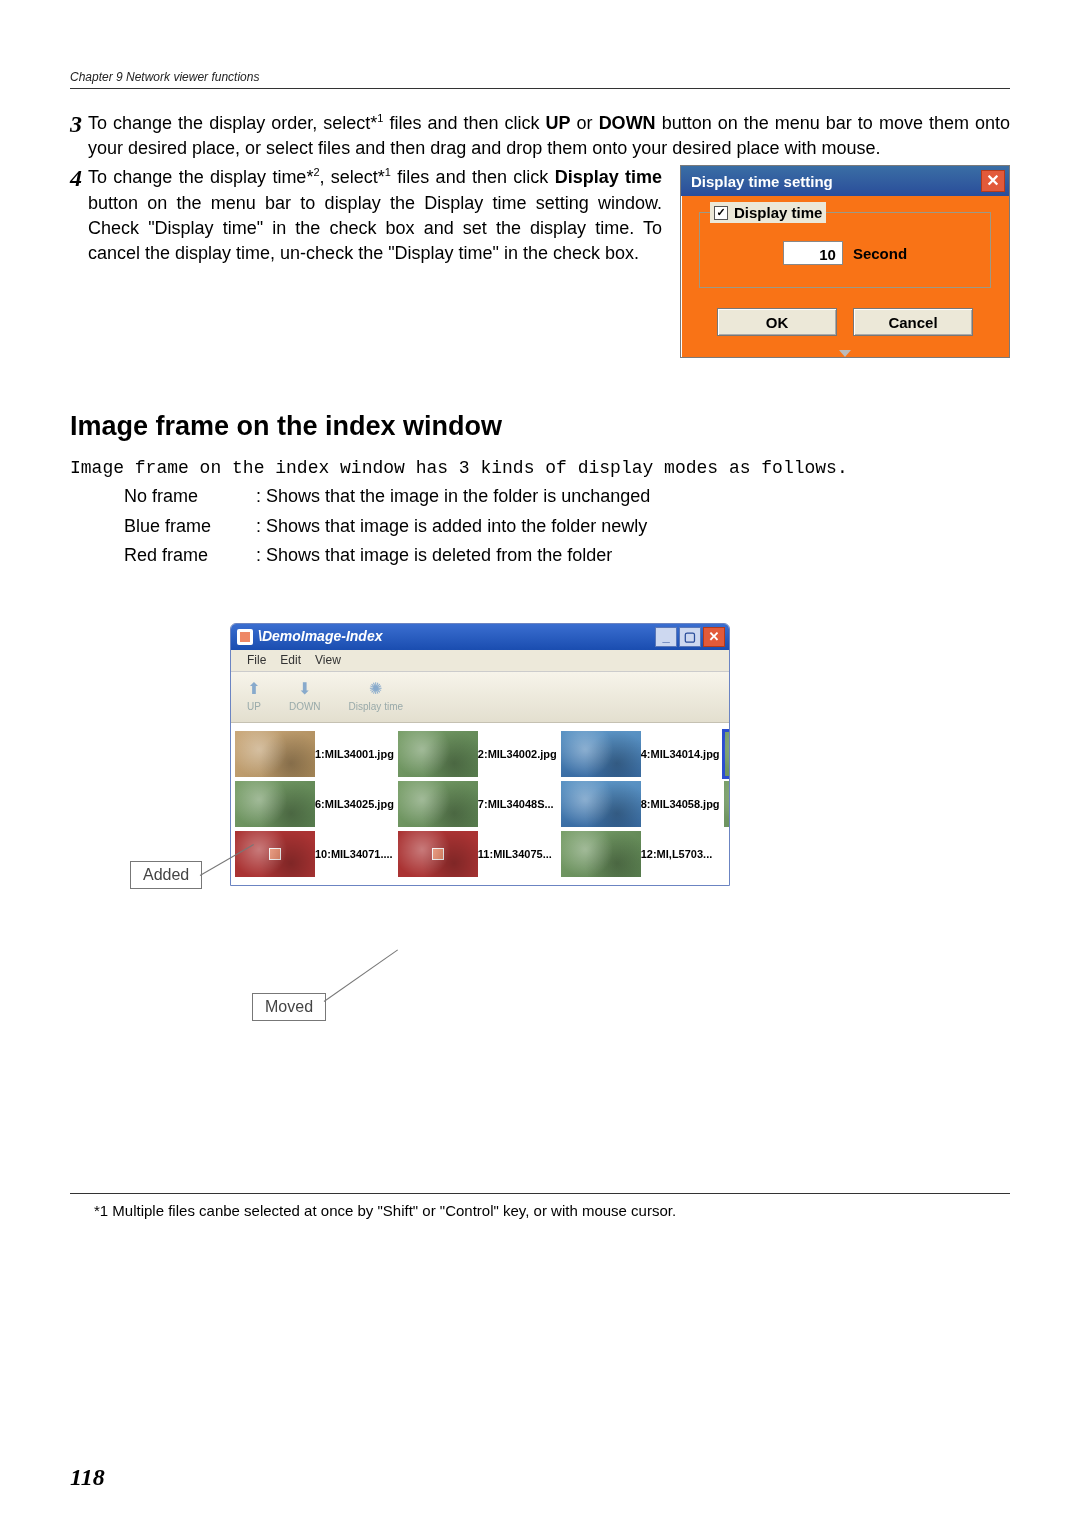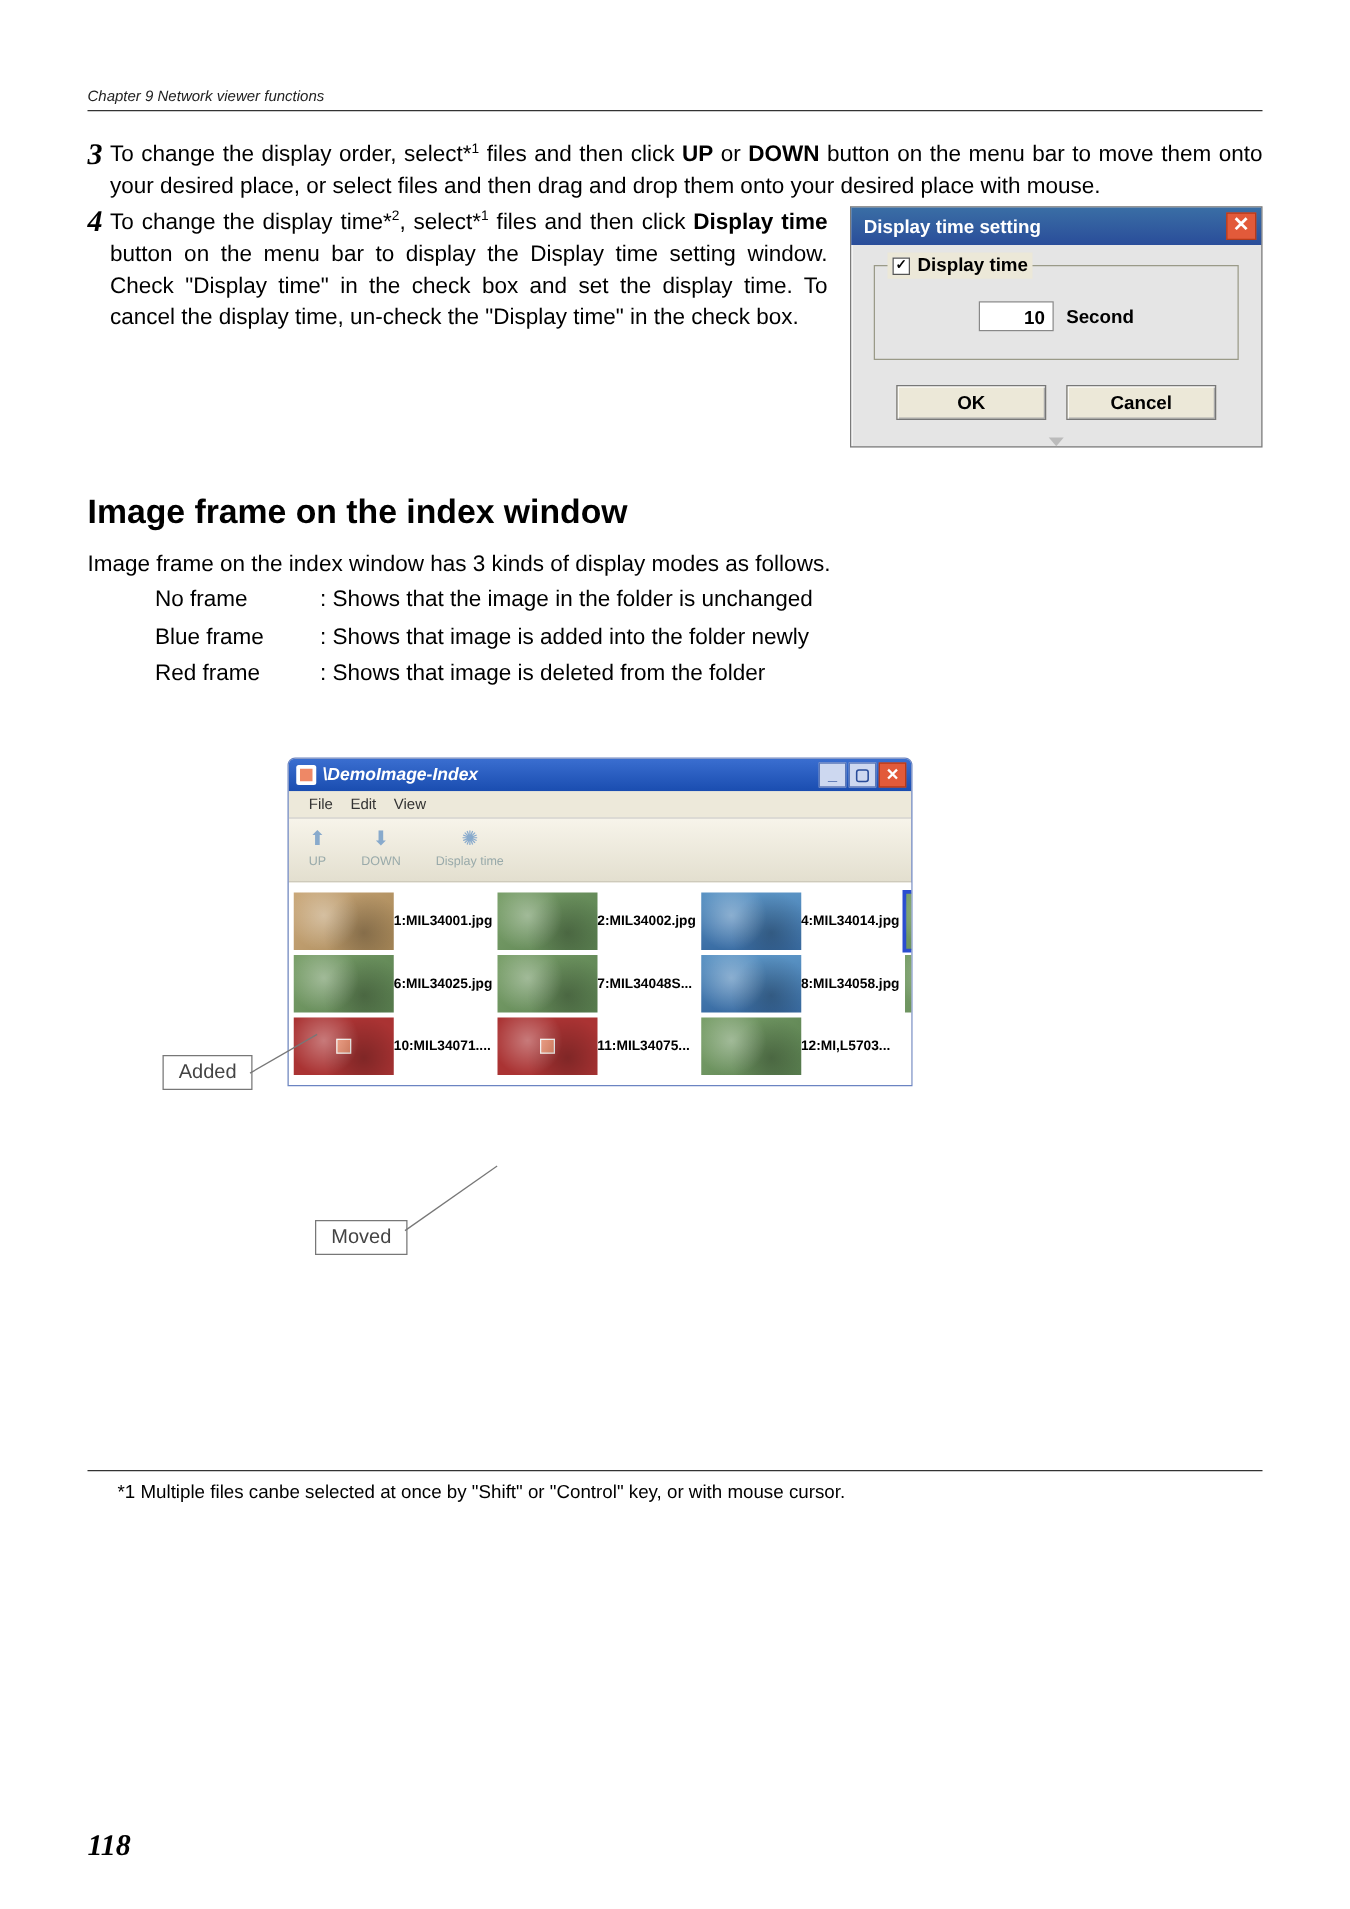--- a/index.html
+++ b/index.html
@@ -35,21 +35,21 @@
     padding-right: 2px;
   }
   .step-text { flex: 1; text-align: justify; }
   .sup { font-size: 11px; vertical-align: super; }
   .step4-wrap { display: flex; gap: 18px; align-items: flex-start; margin-top: 4px;}
   .step4-left { flex: 1; }
 
   
   .dlg-time {
     width: 330px;
-    background: #e5e5e5;
+    background: #f97316;
     border: 1px solid #7a7a7a;
     box-shadow: 1px 1px 0 #fff inset;
   }
   .dlg-time-title {
     display: flex;
     align-items: center;
     justify-content: space-between;
     background: linear-gradient(#3a6ea5,#2a4d9a);
     color: #fff;
     font-weight: bold;
@@ -102,21 +102,21 @@
   .nib {
     border-left: 6px solid transparent;
     border-right: 6px solid transparent;
     border-top: 7px solid #bbb;
     margin: 0 auto; width:0;
   }
 
   .section-title {
     font-weight: bold;
     font-size: 27px;
-    margin-top: 33px;
+    margin-top: 50px;
     margin-bottom: 10px;
   }
   .frame-table {
     margin-left: 52px;
     font-size: 18px;
   }
   .frame-table td:first-child { width: 130px; vertical-align: top; }
   .frame-table td { padding: 1px 0; }
 
   
@@ -267,21 +267,21 @@
         <div class="dlg-buttons">
           <div class="winbtn">OK</div>
           <div class="winbtn">Cancel</div>
         </div>
       </div>
       <div class="nib"></div>
     </div>
   </div>
 
   <div class="section-title">Image frame on the index window</div>
-  <div style="font-size:18px;">Image frame on the index window has 3 kinds of display modes as follows.</div>
+  <div style="font-size:18px;font-family:Liberation Mono, monospace;">Image frame on the index window has 3 kinds of display modes as follows.</div>
   <table class="frame-table">
     <tbody>
         <tr>
           <td>No frame</td>
           <td>: Shows that the image in the folder is unchanged</td>
         </tr>
     <tr>
           <td>Blue frame</td>
           <td>: Shows that image is added into the folder newly</td>
         </tr>

